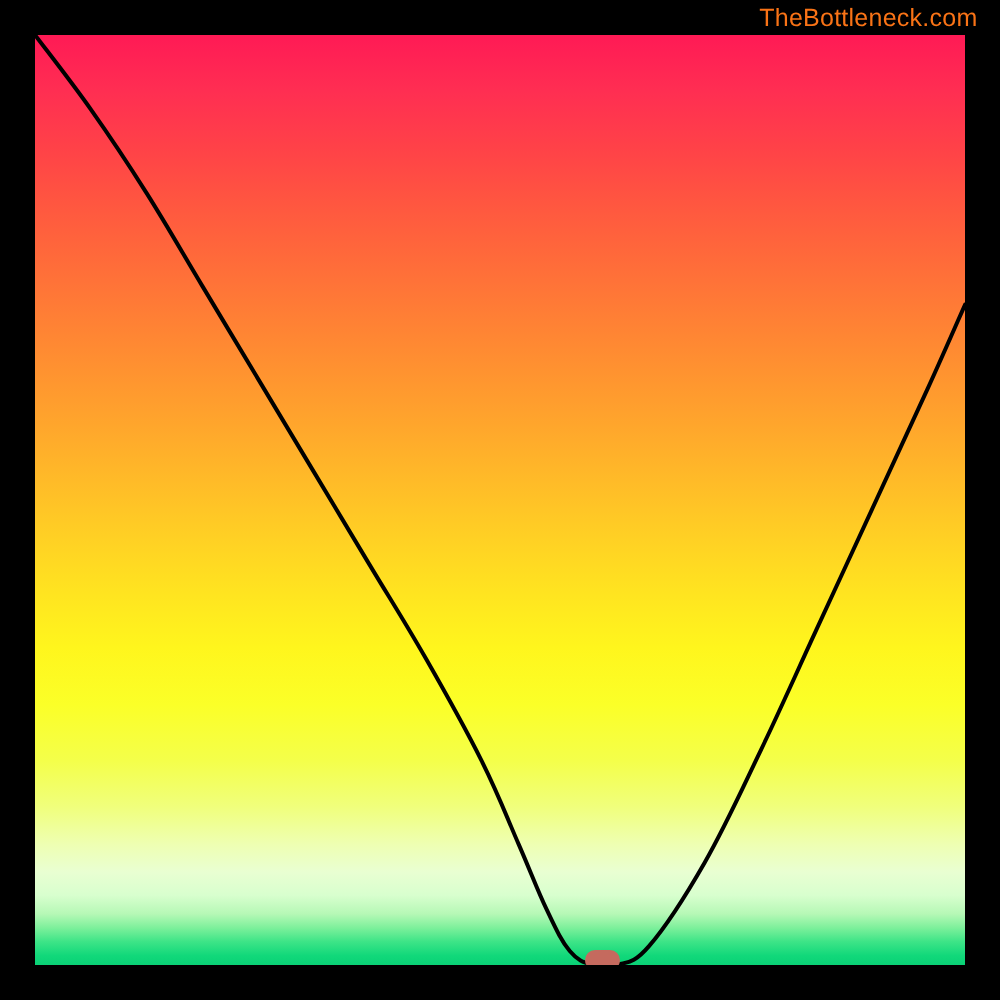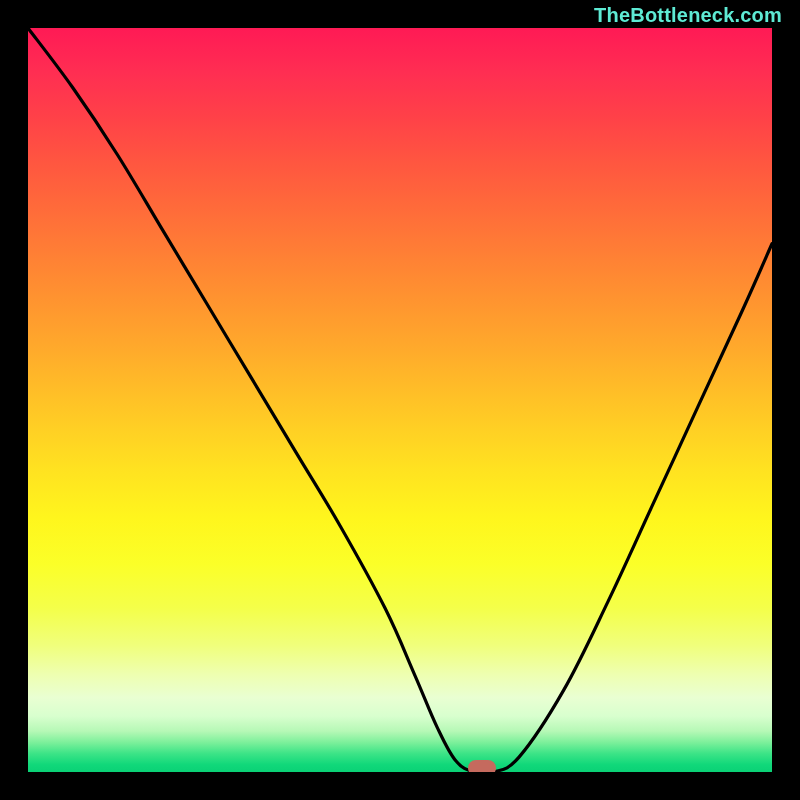--- a/index.html
+++ b/index.html
@@ -14,23 +14,23 @@
   .stage {
     position: relative;
     width: 800px;
     height: 800px;
     background: #000;
   }
   .watermark {
     position: absolute;
     top: 4px;
     right: 18px;
-    color: #5eead4;
+    color: #f97316;
     font-size: 20px;
-    font-weight: 700;
+    font-weight: 400;
     letter-spacing: 0.2px;
     z-index: 30;
   }
   .plot-area {
     position: absolute;
     left: 28px;
     top: 28px;
     width: 744px;
     height: 744px;
     overflow: hidden;

